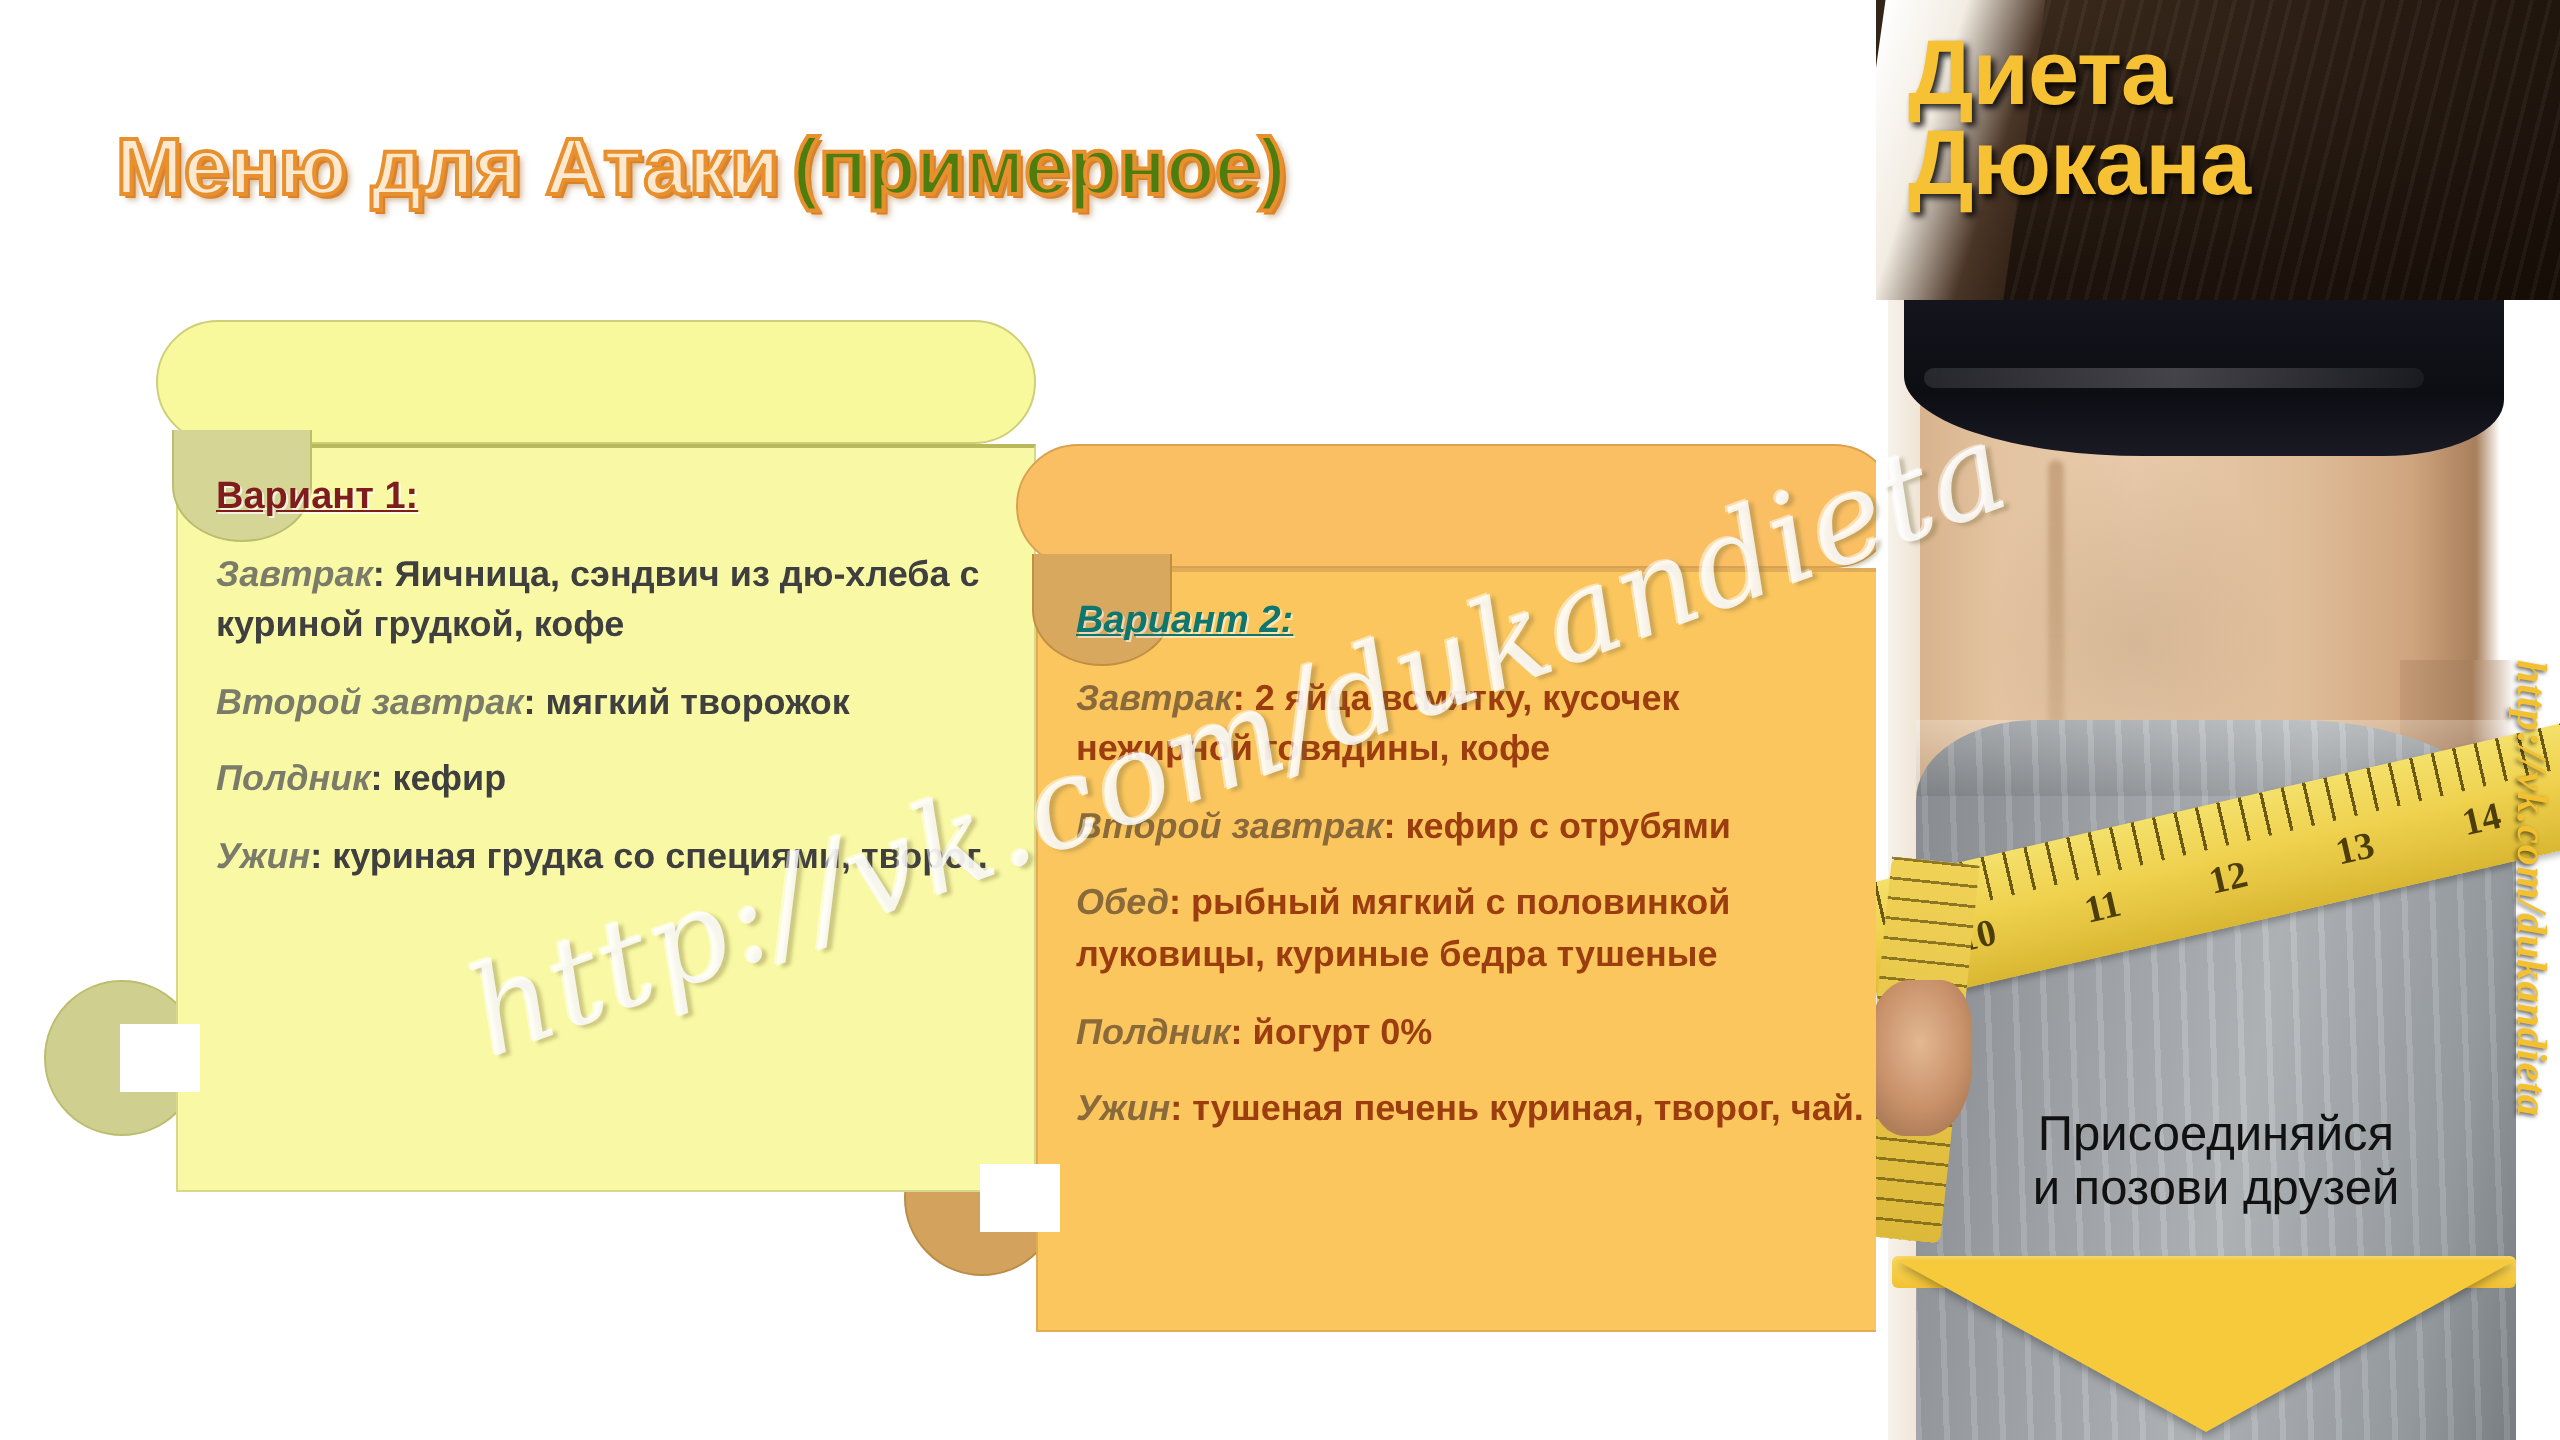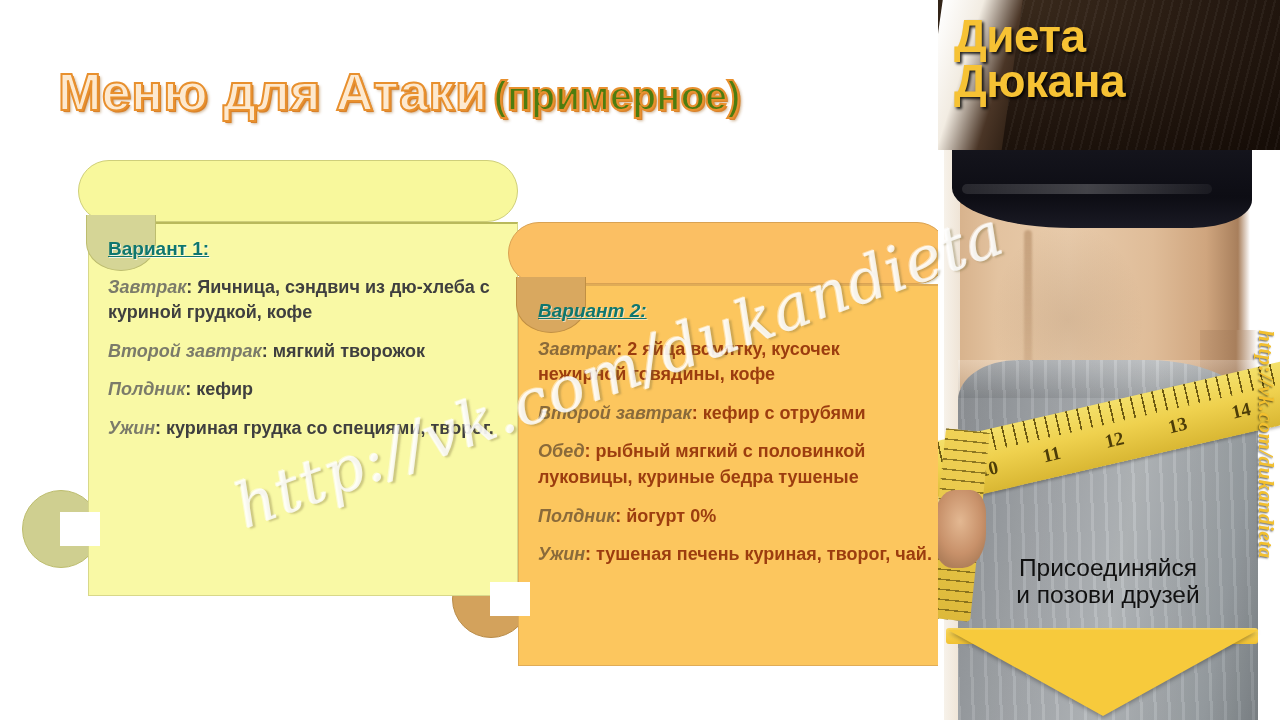--- a/index.html
+++ b/index.html
@@ -11,21 +11,21 @@
     position:relative;
   }
   #stage{position:absolute;inset:0;width:1280px;height:720px;overflow:hidden;background:#fff;}
 
   
   .title-wrap{
     position:absolute;left:58px;top:62px;width:880px;height:68px;
     white-space:nowrap;
   }
   .title-main{
-    font-size:52px;font-weight:bold;font-style:normal;
+    font-size:40px;font-weight:bold;font-style:normal;
     letter-spacing:0.5px;
     color:#fde9cf;
     -webkit-text-stroke:2px #e8902e;
     text-shadow:
        2px 2px 0 #d9822b,
        3px 3px 3px rgba(150,90,20,.45);
     font-family:"Liberation Sans","DejaVu Sans",sans-serif;
   }
   .title-sub{
     font-size:40px;font-weight:bold;
@@ -96,21 +96,21 @@
   }
   #card1 .card-inner{top:78px;}
   #card2 .card-inner{top:78px;}
 
   .variant-head{
     font-weight:bold;font-size:19px;
     text-decoration:underline;
     margin:0 0 14px 0;
     line-height:1.2;
   }
-  #card1 .variant-head{color:#0f766e;text-shadow:1px 1px 0 rgba(255,255,255,.7);text-decoration:underline;}
+  #card1 .variant-head{color:#7f1d1d;text-shadow:1px 1px 0 rgba(255,255,255,.7);text-decoration:underline;}
   #card2 .variant-head{color:#0f766e;text-shadow:1px 1px 0 rgba(255,255,255,.55);font-style:italic;}
 
   .meal{margin:0 0 13px 0;font-size:18px;line-height:1.42;font-weight:bold;}
   #card1 .meal{color:#3f3f3f;}
   #card2 .meal{color:#9c3d0f;}
   .meal .lbl{font-style:italic;font-weight:bold;}
   #card1 .meal .lbl{color:#7b7b6a;}
   #card2 .meal .lbl{color:#8a6a3a;}
 
   

